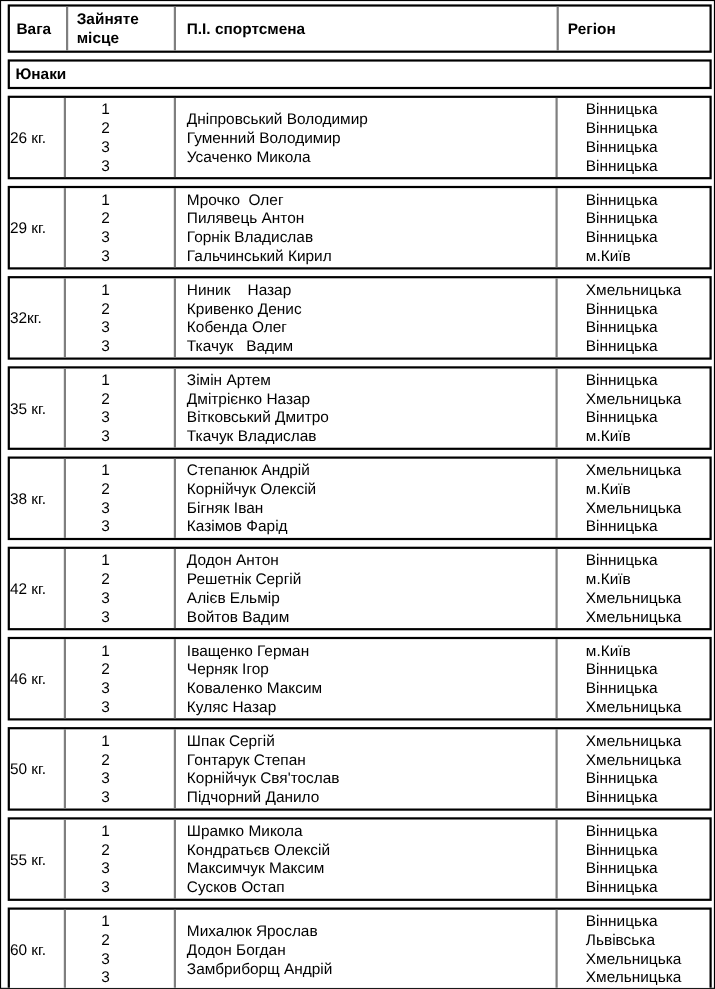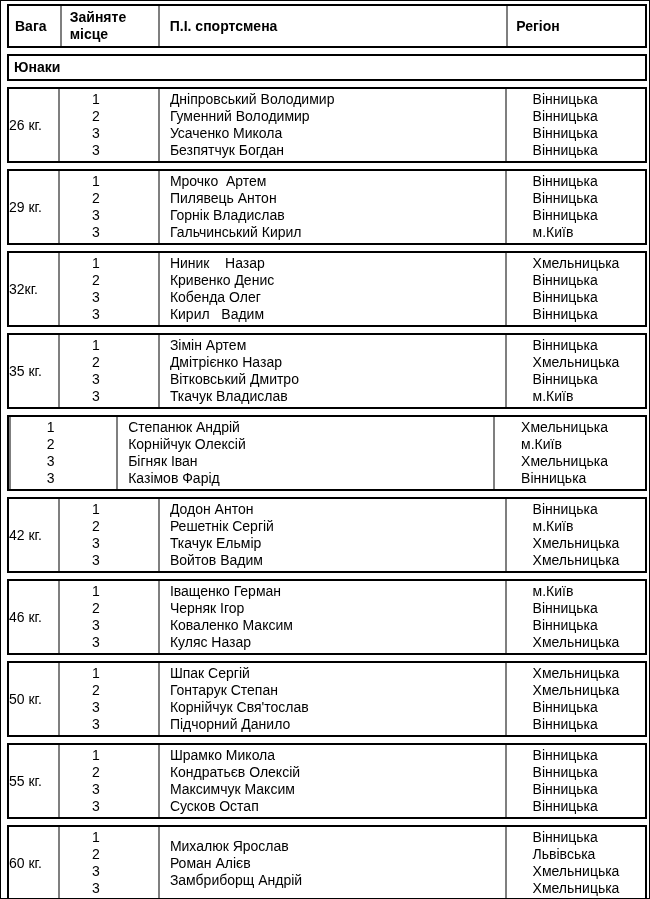--- a/index.html
+++ b/index.html
@@ -78,40 +78,39 @@
     <div class="cell c2 places">
           <div>1</div>
           <div>2</div>
           <div>3</div>
           <div>3</div>
         </div>
     <div class="cell c3 names">
           <div>Дніпровський Володимир</div>
           <div>Гуменний Володимир</div>
           <div>Усаченко Микола</div>
-          <div>Безпятчук Богдан</div>
         </div>
     <div class="cell c4 regions">
           <div>Вінницька</div>
           <div>Вінницька</div>
           <div>Вінницька</div>
           <div>Вінницька</div>
         </div>
   </div>
 
   <div class="row block">
     <div class="cell c1 weight">29 кг.</div>
     <div class="cell c2 places">
           <div>1</div>
           <div>2</div>
           <div>3</div>
           <div>3</div>
         </div>
     <div class="cell c3 names">
-          <div>Мрочко  Артем</div>
+          <div>Мрочко  Олег</div>
           <div>Пилявець Антон</div>
           <div>Горнік Владислав</div>
           <div>Гальчинський Кирил</div>
         </div>
     <div class="cell c4 regions">
           <div>Вінницька</div>
           <div>Вінницька</div>
           <div>Вінницька</div>
           <div>м.Київ</div>
         </div>
@@ -122,21 +121,21 @@
     <div class="cell c2 places">
           <div>1</div>
           <div>2</div>
           <div>3</div>
           <div>3</div>
         </div>
     <div class="cell c3 names">
           <div>Ниник    Назар</div>
           <div>Кривенко Денис</div>
           <div>Кобенда Олег</div>
-          <div>Кирил   Вадим</div>
+          <div>Ткачук   Вадим</div>
         </div>
     <div class="cell c4 regions">
           <div>Хмельницька</div>
           <div>Вінницька</div>
           <div>Вінницька</div>
           <div>Вінницька</div>
         </div>
   </div>
 
   <div class="row block">
@@ -155,20 +154,21 @@
         </div>
     <div class="cell c4 regions">
           <div>Вінницька</div>
           <div>Хмельницька</div>
           <div>Вінницька</div>
           <div>м.Київ</div>
         </div>
   </div>
 
   <div class="row block">
+    <div class="cell c1 weight">38 кг.</div>
     <div class="cell c2 places">
           <div>1</div>
           <div>2</div>
           <div>3</div>
           <div>3</div>
         </div>
     <div class="cell c3 names">
           <div>Степанюк Андрій</div>
           <div>Корнійчук Олексій</div>
           <div>Бігняк Іван</div>
@@ -186,21 +186,21 @@
     <div class="cell c1 weight">42 кг.</div>
     <div class="cell c2 places">
           <div>1</div>
           <div>2</div>
           <div>3</div>
           <div>3</div>
         </div>
     <div class="cell c3 names">
           <div>Додон Антон</div>
           <div>Решетнік Сергій</div>
-          <div>Ткачук Ельмір</div>
+          <div>Алієв Ельмір</div>
           <div>Войтов Вадим</div>
         </div>
     <div class="cell c4 regions">
           <div>Вінницька</div>
           <div>м.Київ</div>
           <div>Хмельницька</div>
           <div>Хмельницька</div>
         </div>
   </div>
 
@@ -273,21 +273,21 @@
   <div class="row block">
     <div class="cell c1 weight">60 кг.</div>
     <div class="cell c2 places">
           <div>1</div>
           <div>2</div>
           <div>3</div>
           <div>3</div>
         </div>
     <div class="cell c3 names">
           <div>Михалюк Ярослав</div>
-          <div>Роман Алієв</div>
+          <div>Додон Богдан</div>
           <div>Замбриборщ Андрій</div>
         </div>
     <div class="cell c4 regions">
           <div>Вінницька</div>
           <div>Львівська</div>
           <div>Хмельницька</div>
           <div>Хмельницька</div>
         </div>
   </div>
 </div>

